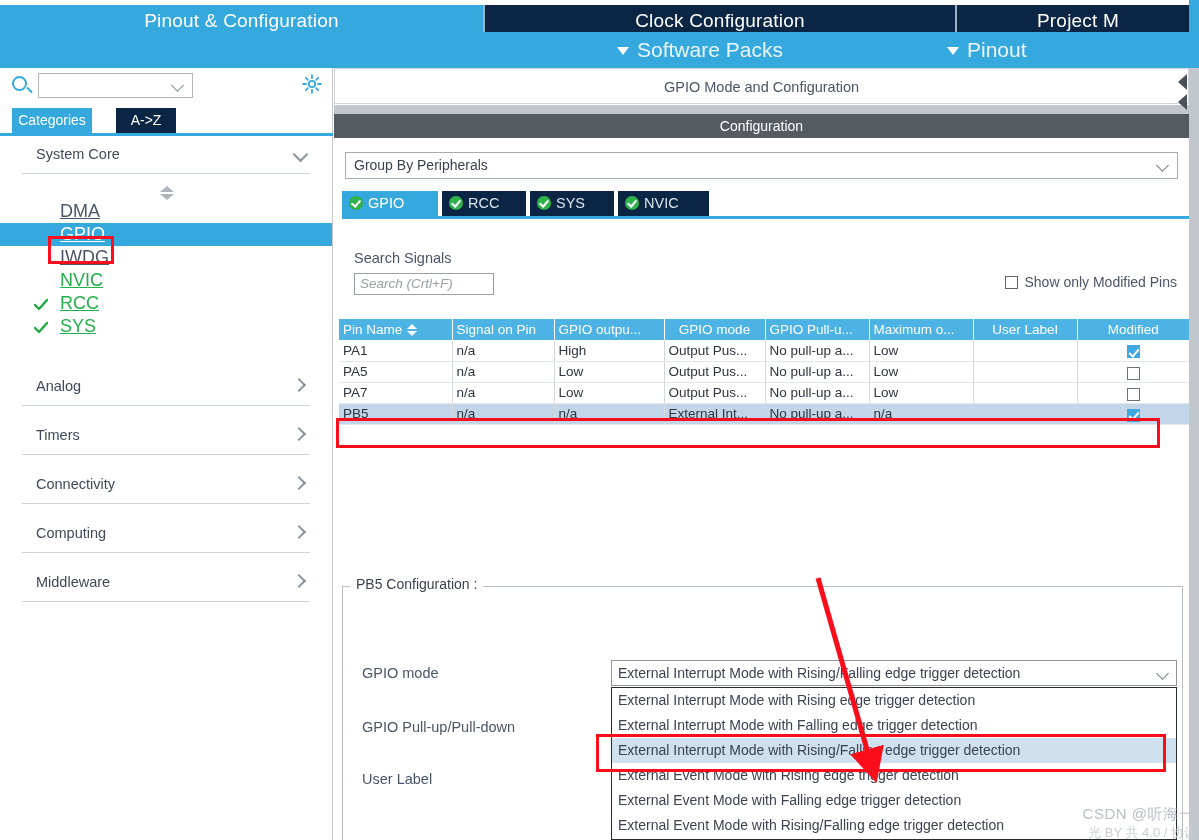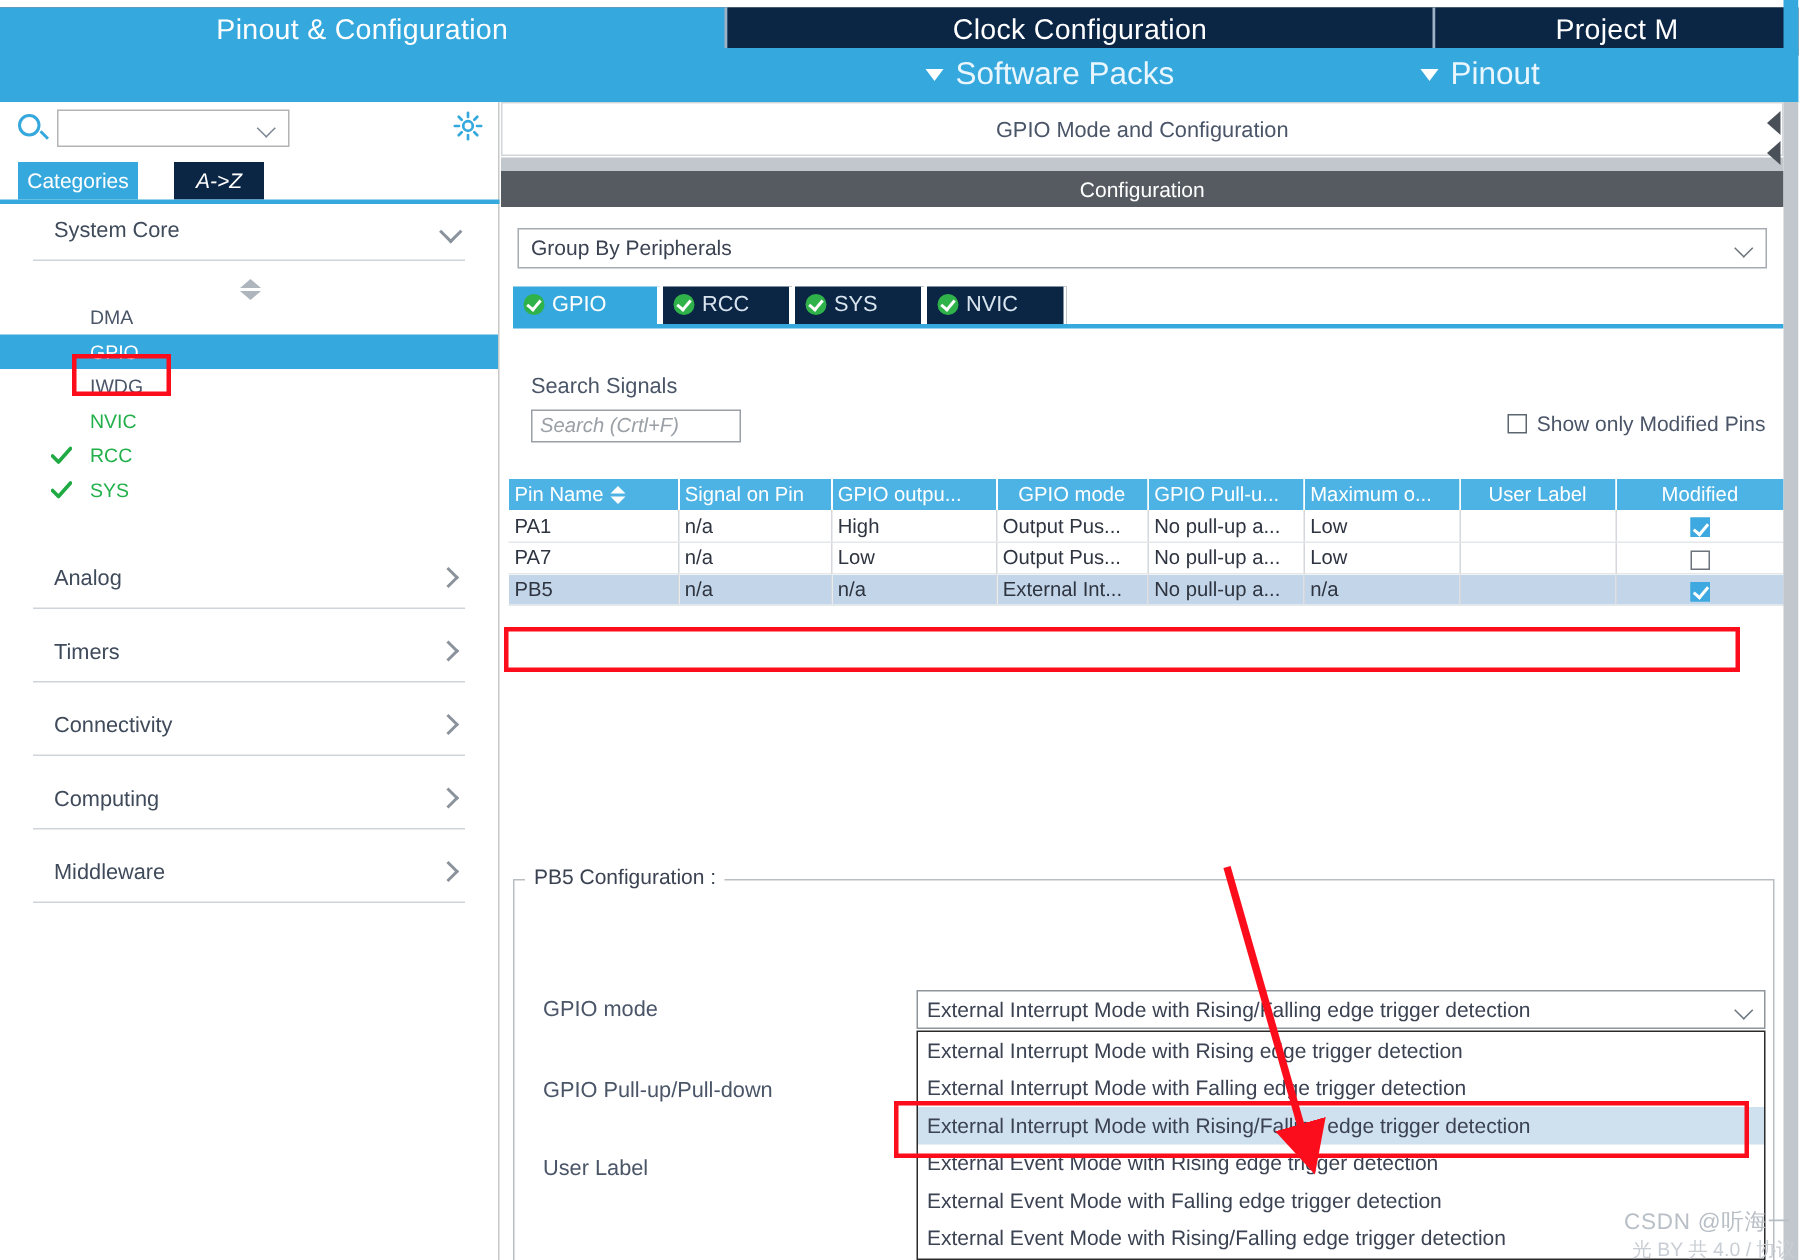--- a/index.html
+++ b/index.html
@@ -79,21 +79,21 @@
     width: 20px; height: 20px;
   }
   .gear svg { display:block; }
 
   .subtabs { position: absolute; left: 0; top: 40px; width: 333px; height: 25px; }
   .subtab {
     position: absolute; top: 0; height: 25px; line-height: 25px;
     color: #ffffff; font-size: 14px; text-align: center;
   }
   .subtab.sel { background: #35a8dd; left: 12px; width: 80px; }
-  .subtab.unsel { background: #0b2545; left: 116px; width: 60px; font-style: italic; }
+  .subtab.unsel { background: #0b2545; left: 116px; width: 60px; }
   .subtab-underline {
     position: absolute; left: 0; top: 65px; width: 333px; height: 3px; background: #35a8dd;
   }
 
   .catlist { position: absolute; left: 0; top: 68px; width: 332px; height: 700px; background:#fff; }
   .cat-header {
     position: relative; height: 38px; margin: 0 22px;
     border-bottom: 1px solid #cfd4da;
     color: #3f4a5a; font-size: 14.5px;
   }
@@ -116,21 +116,21 @@
   .spinner .up, .spinner .dn {
     position: absolute; left: 0; width: 0; height: 0;
     border-left: 7px solid transparent; border-right: 7px solid transparent;
   }
   .spinner .up { top: 0; border-bottom: 6px solid #aeb5bd; }
   .spinner .dn { top: 8px; border-top: 6px solid #aeb5bd; }
 
   .periph-list { position: relative; margin-top: 4px; }
   .periph {
     position: relative; height: 23px; line-height: 23px;
-    padding-left: 60px; font-size: 13px; color: #4a5568;
+    padding-left: 60px; font-size: 18px; color: #4a5568; text-decoration: underline;
   }
   .periph.green { color: #22b04b; }
   .periph.selected { background: #35a8dd; color: #ffffff; }
   .periph .tick {
     position: absolute; left: 34px; top: 3px;
     width: 14px; height: 14px;
   }
 
   
   .rightpanel {
@@ -515,20 +515,32 @@
           <td>High</td>
           <td>Output Pus...</td>
           <td>No pull-up a...</td>
           <td>Low</td>
           <td></td>
           <td>
               <span class="cellchk on"></span>
             </td>
         </tr>
         <tr>
+          <td>PA5</td>
+          <td>n/a</td>
+          <td>Low</td>
+          <td>Output Pus...</td>
+          <td>No pull-up a...</td>
+          <td>Low</td>
+          <td></td>
+          <td>
+              <span class="cellchk"></span>
+            </td>
+        </tr>
+        <tr>
           <td>PA7</td>
           <td>n/a</td>
           <td>Low</td>
           <td>Output Pus...</td>
           <td>No pull-up a...</td>
           <td>Low</td>
           <td></td>
           <td>
               <span class="cellchk"></span>
             </td>

